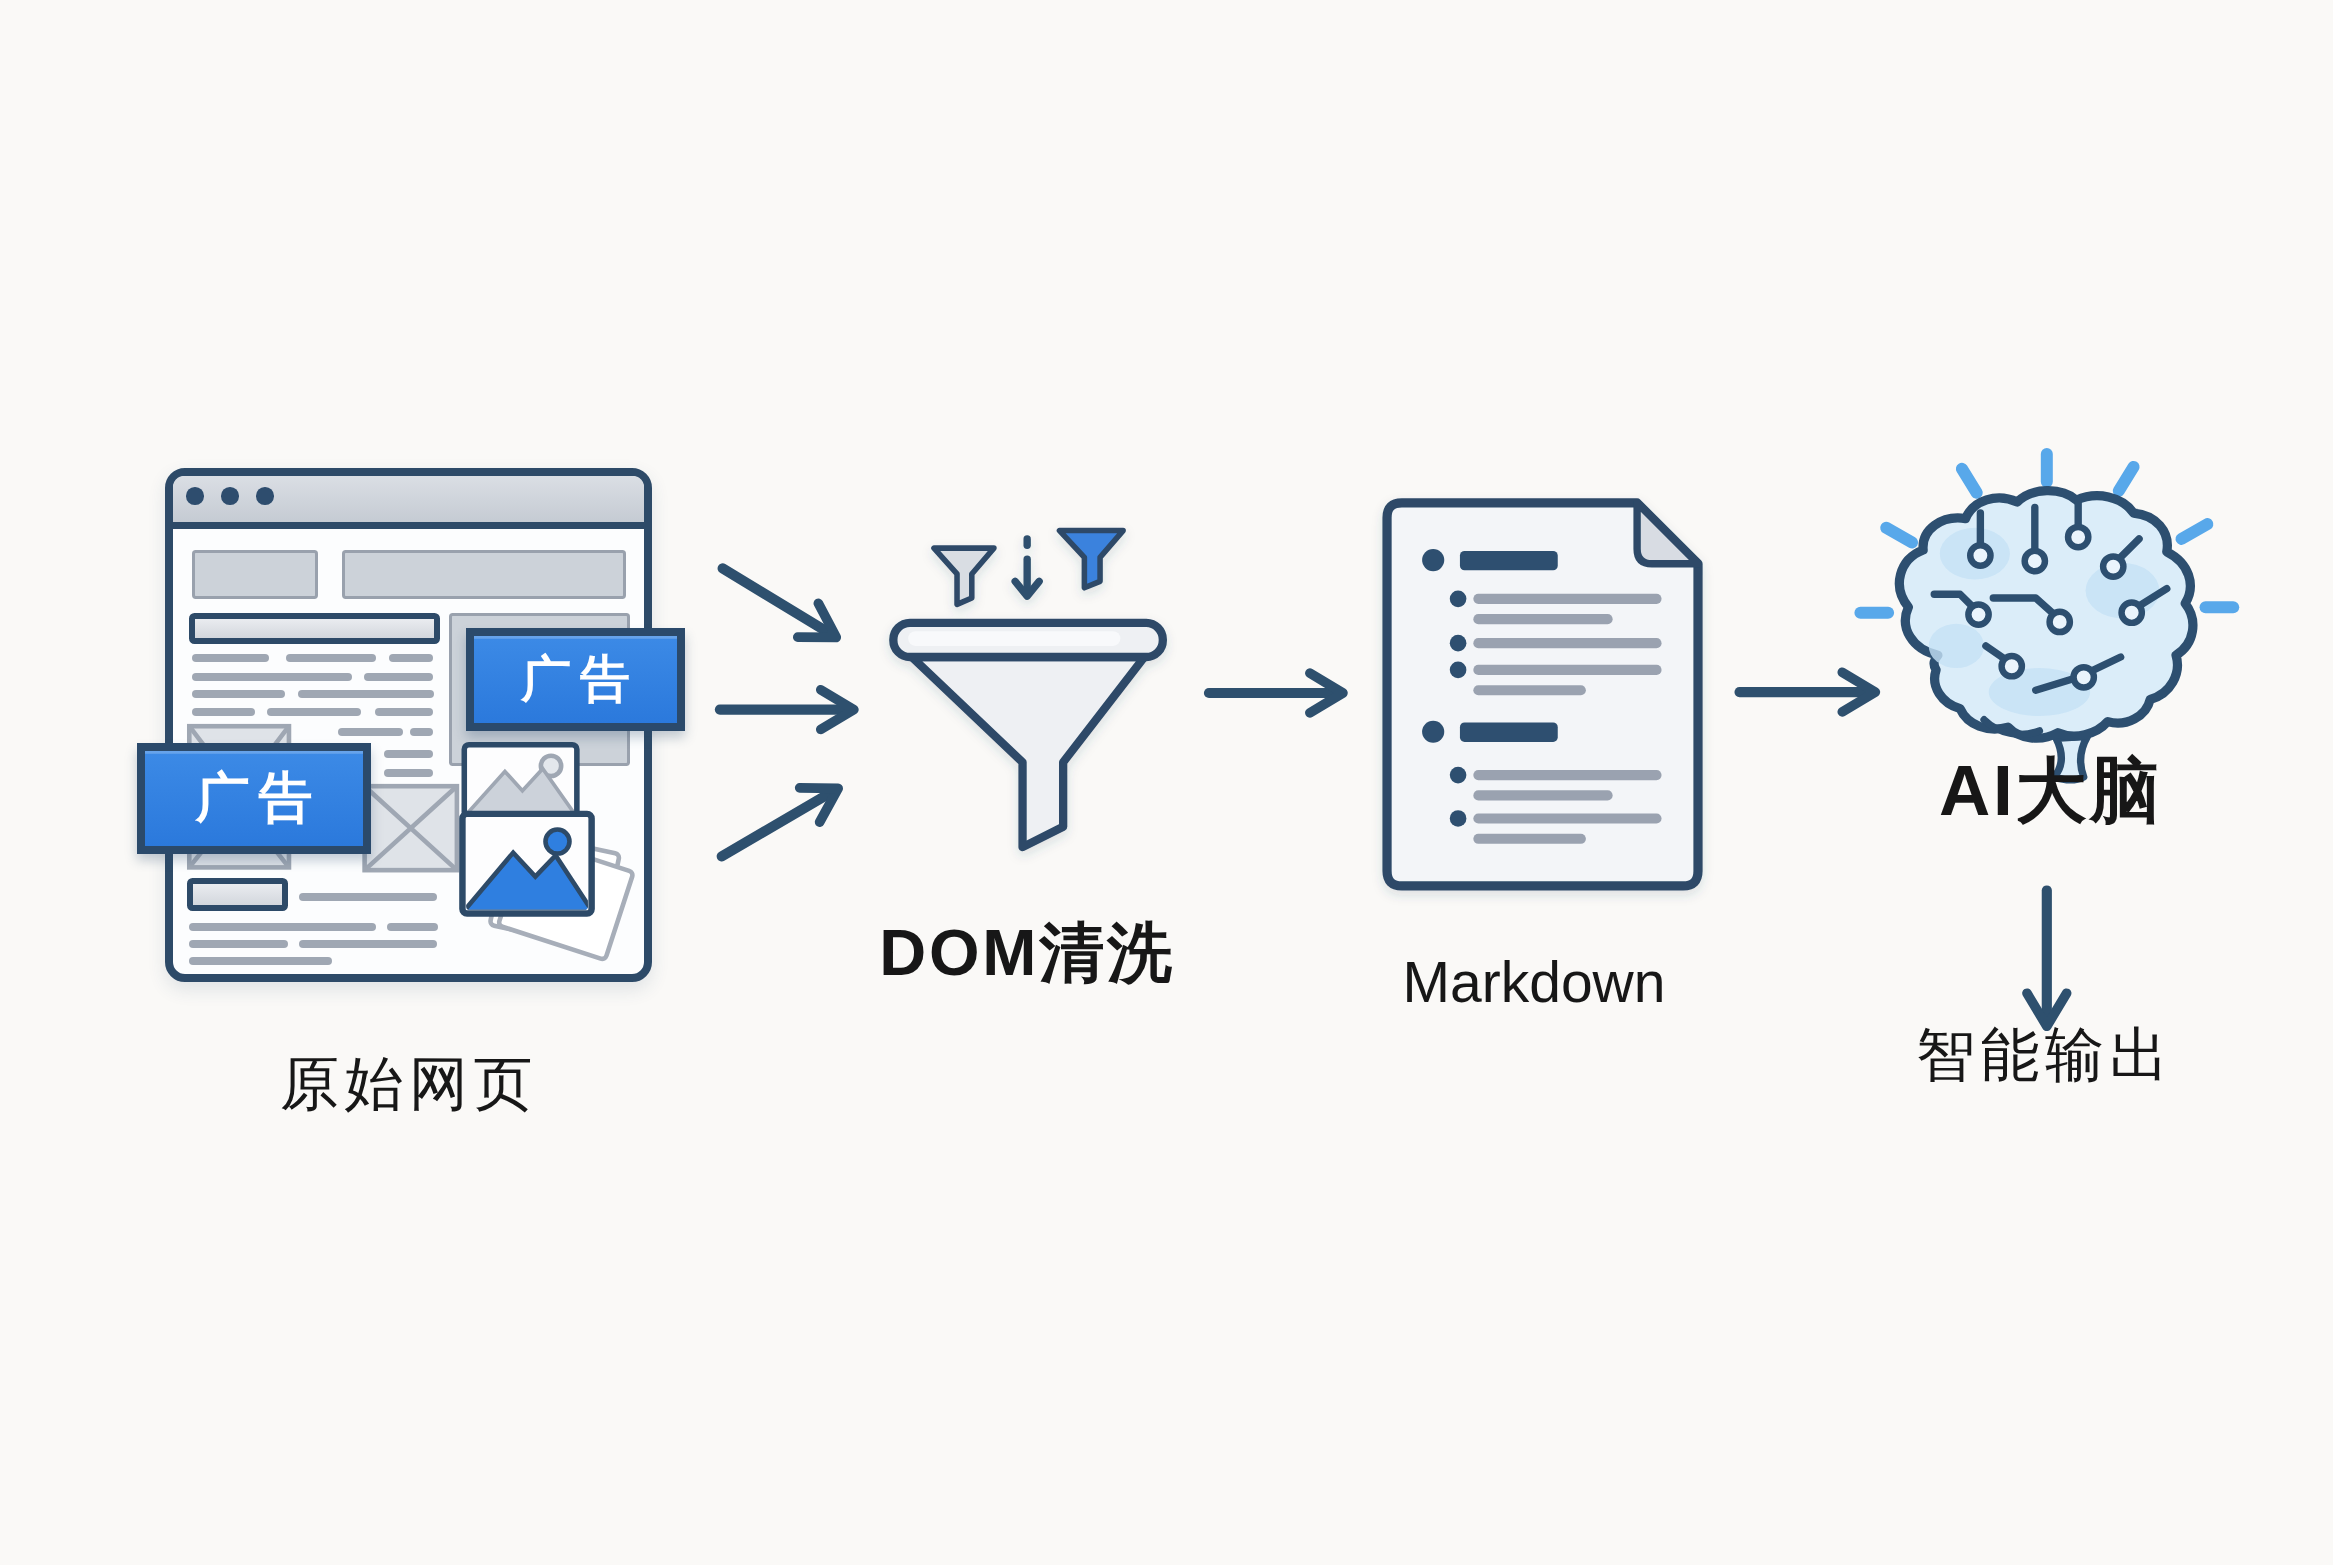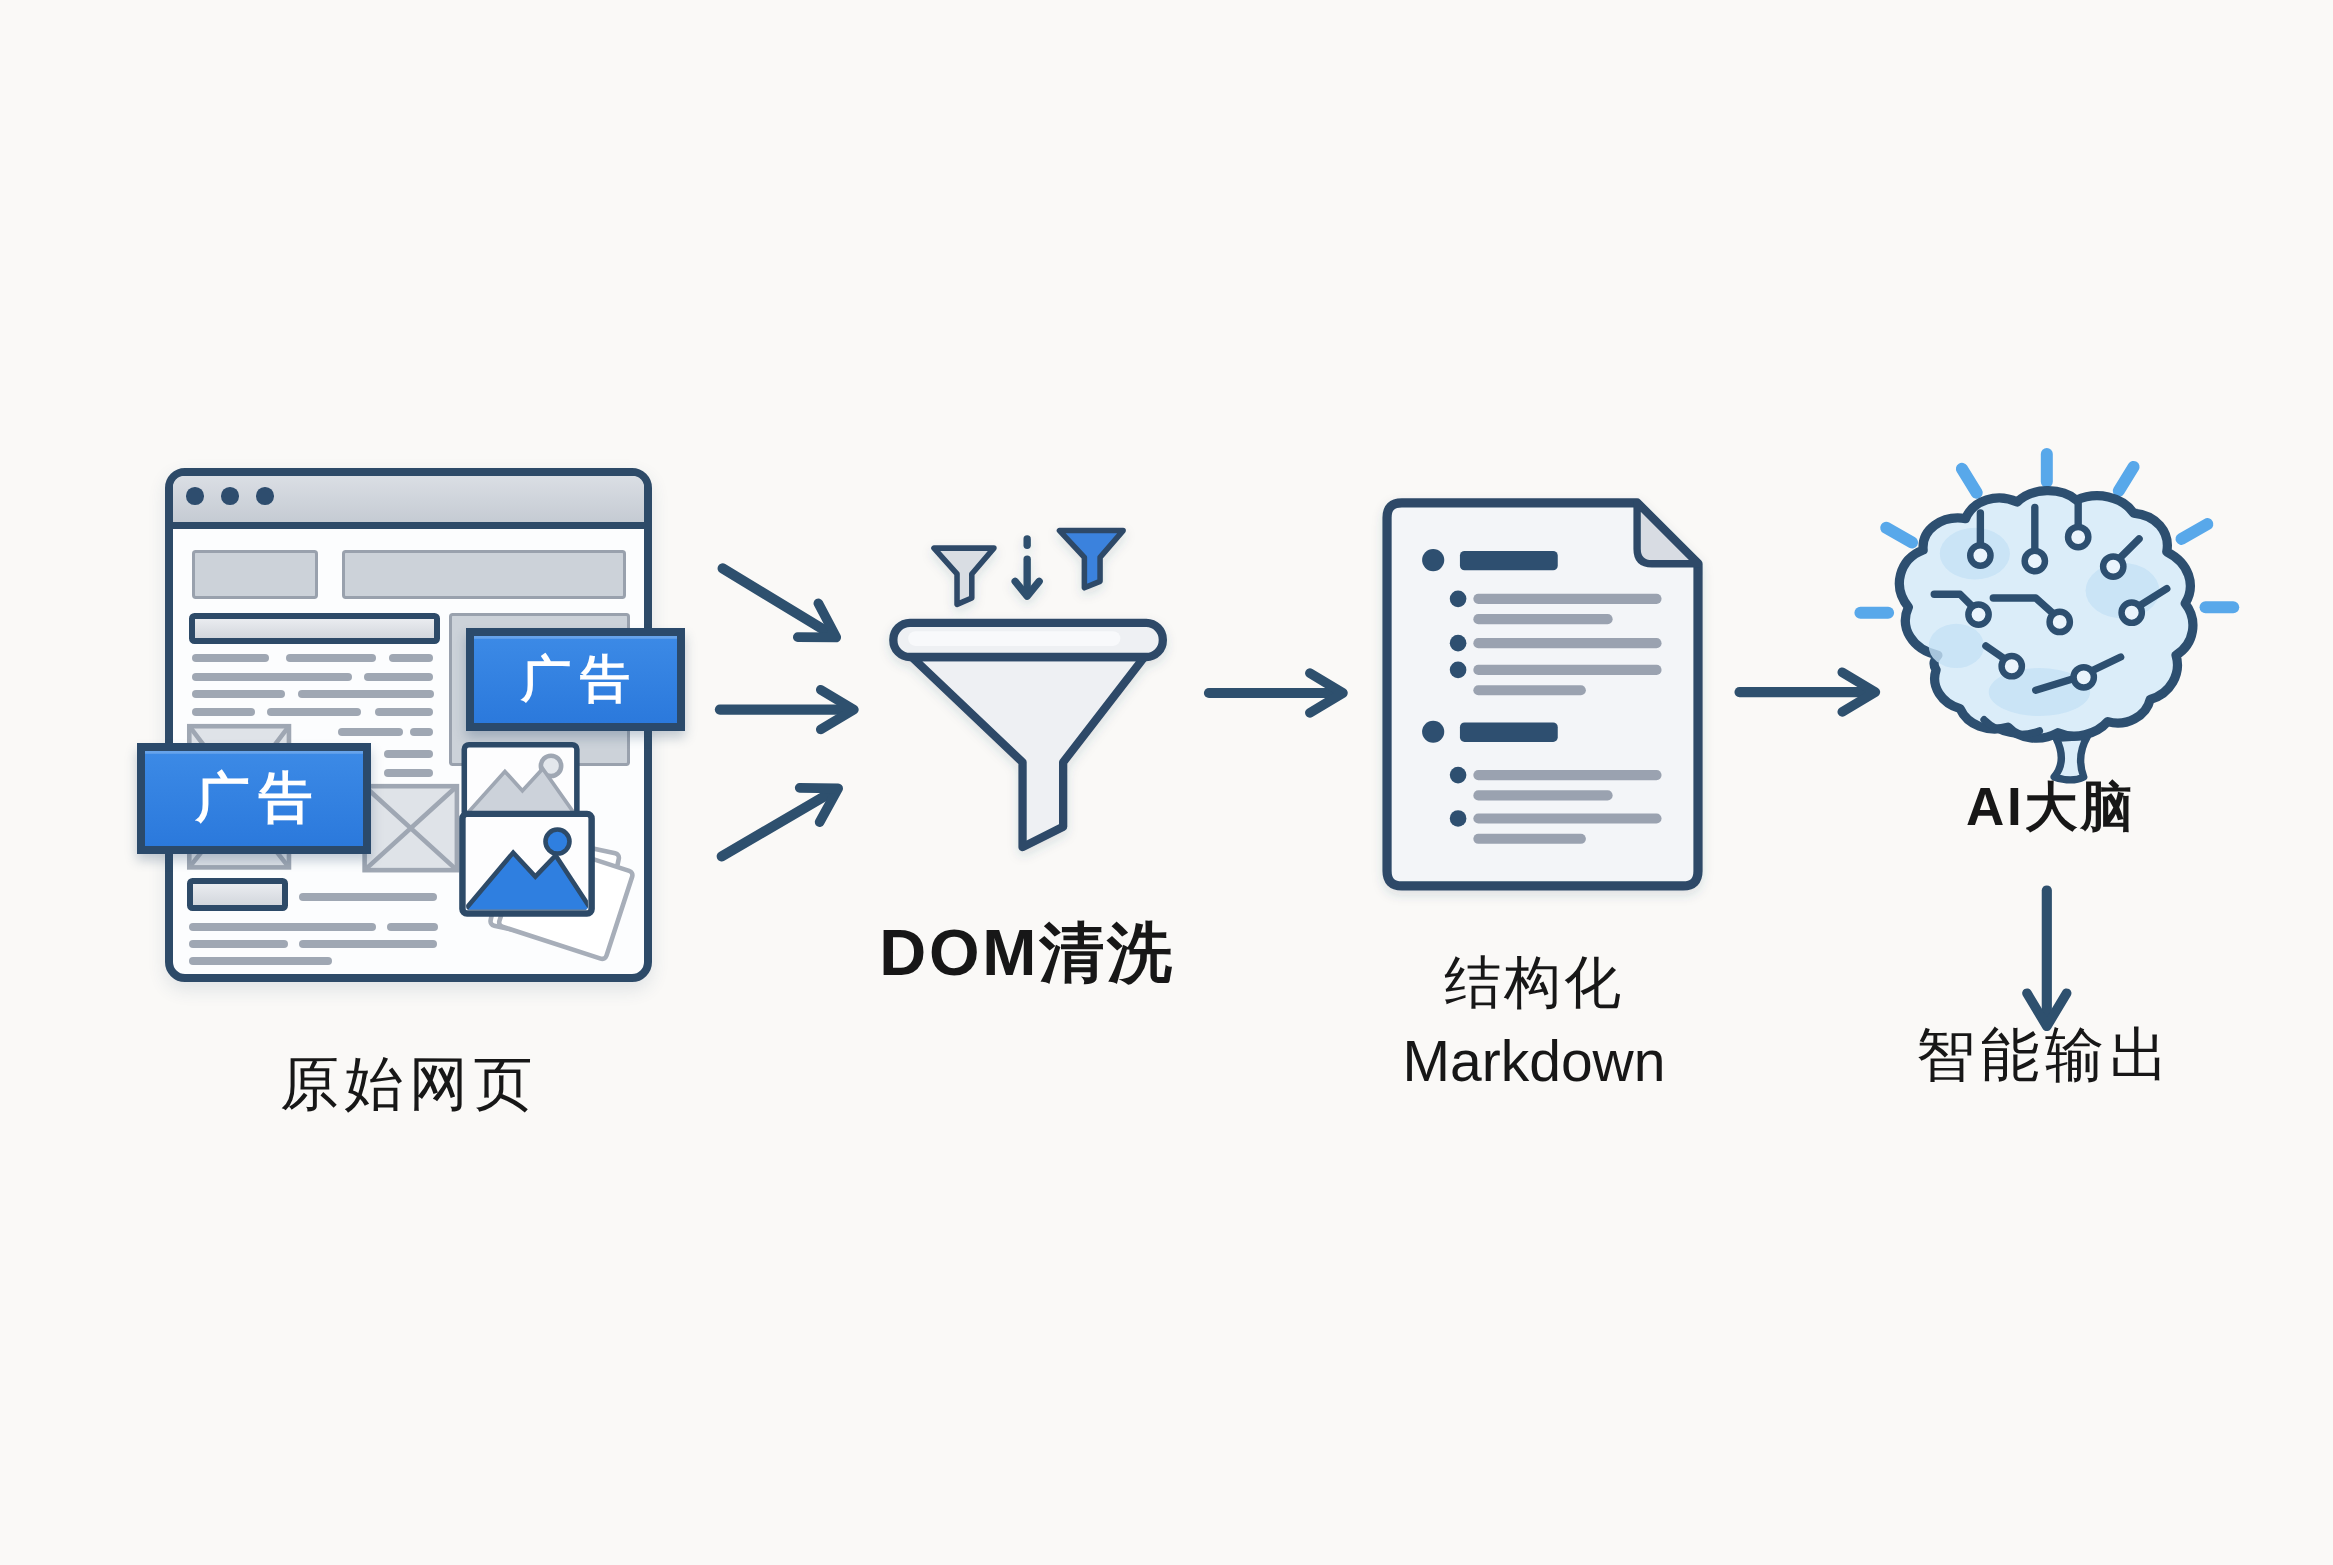--- a/index.html
+++ b/index.html
@@ -227,19 +227,18 @@
   <div class="ad-badge" style="left:137px;top:743px;width:234px;height:111px">
     <span>广告</span>
   </div>
   <div class="ad-badge" style="left:466px;top:628px;width:219px;height:103px;font-size:50px">
     <span>广告</span>
   </div>
 
   <div class="lbl lbl-regular" style="left:409px;top:1045px">原始网页</div>
   <div class="lbl lbl-bold" style="left:1027px;top:909px">DOM清洗</div>
   <div class="lbl lbl-two" style="left:1534px;top:943px">
-    <div>结构化</div>
     <div style="letter-spacing:0">Markdown</div>
   </div>
-  <div class="lbl lbl-bold" style="left:2051px;top:772px;font-size:53px">AI大脑</div>
+  <div class="lbl lbl-bold" style="left:2051px;top:744px;font-size:71px">AI大脑</div>
   <div class="lbl lbl-regular" style="left:2045px;top:1016px">智能输出</div>
 </div>
 
 
 </body></html>

